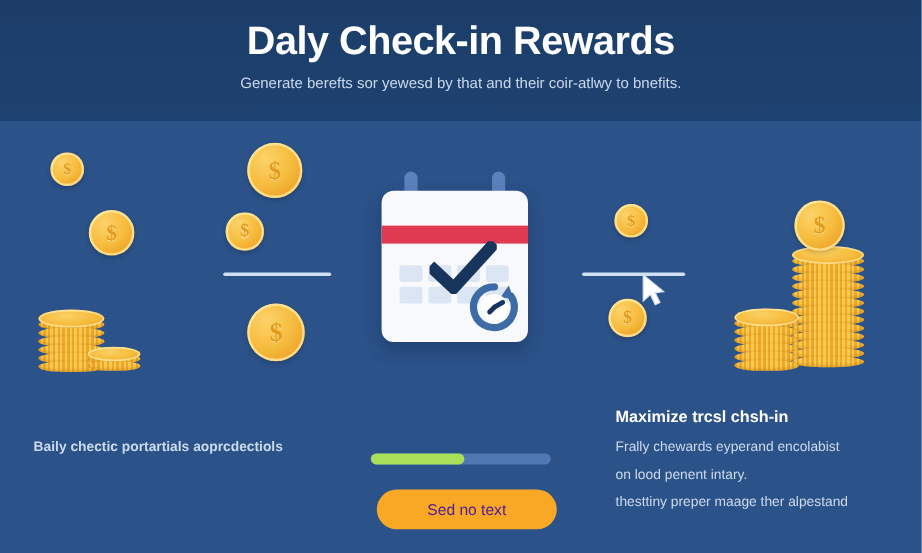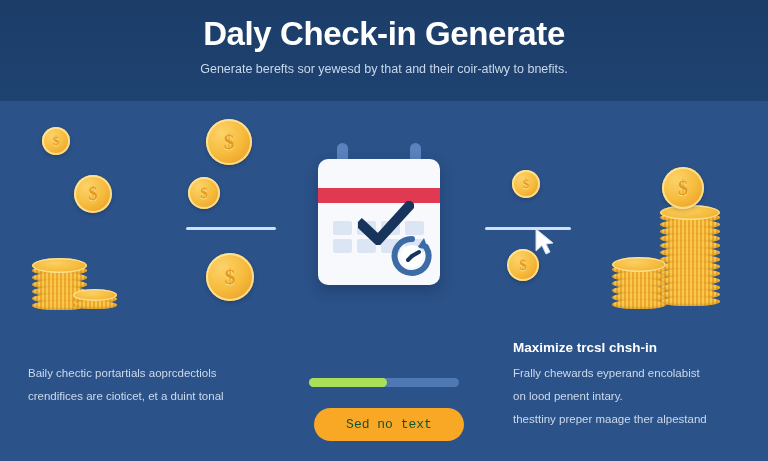--- a/index.html
+++ b/index.html
@@ -164,33 +164,33 @@
     border-radius: 5px;
     background: linear-gradient(90deg,#9ade4e 0%,#b4e85f 100%);
   }
   #cta-button {
     position: absolute;
     left: 314px; top: 408px;
     width: 150px; height: 33px;
     border: none;
     border-radius: 17px;
     background: #f9a826;
-    color: #14532d;
-    font-family: Liberation Mono, monospace;
+    color: #4c1d95;
+    font-family: Liberation Sans, sans-serif;
     font-size: 13px;
     cursor: pointer;
   }
 </style>
 </head>
 <body>
 
 <div id="page">
 
   <div id="header">
-    <div id="title">Daly Check-in Generate</div>
+    <div id="title">Daly Check-in Rewards</div>
     <div id="subtitle">Generate berefts sor yewesd by that and their coir-atlwy to bnefits.</div>
   </div>
 
   <div id="body-panel">
 
     <div class="coin" style="left:42px; top:26px; width:28px; height:28px; font-size:13px;">
       <span>$</span>
     </div>
 
     <div class="coin" style="left:74px; top:74px; width:38px; height:38px; font-size:18px;">
@@ -295,23 +295,22 @@
       <div class="layer" style="top:43px;"></div>
       <div class="layer" style="top:50px;"></div>
       <div class="layer" style="top:57px;"></div>
       <div class="layer" style="top:64px;"></div>
       <div class="layer" style="top:71px;"></div>
       <div class="layer" style="top:78px;"></div>
       <div class="layer" style="top:85px;"></div>
       <div class="layer" style="top:92px;"></div>
     </div>
 
-    <div class="col-body" style="left:28px; top:261px; width:245px;">
+    <div class="col-body" style="left:28px; top:261px; width:245px;font-weight:bold;">
       <div>Baily chectic portartials aoprcdectiols</div>
-      <div>crendifices are cioticet, et a duint tonal</div>
     </div>
 
     <div class="col-heading" style="left:513px; top:239px;">Maximize trcsl chsh-in</div>
     <div class="col-body" style="left:513px; top:261px; width:240px;">
       <div>Frally chewards eyperand encolabist</div>
       <div>on lood penent intary.</div>
       <div>thesttiny preper maage ther alpestand</div>
     </div>
 
   </div>

